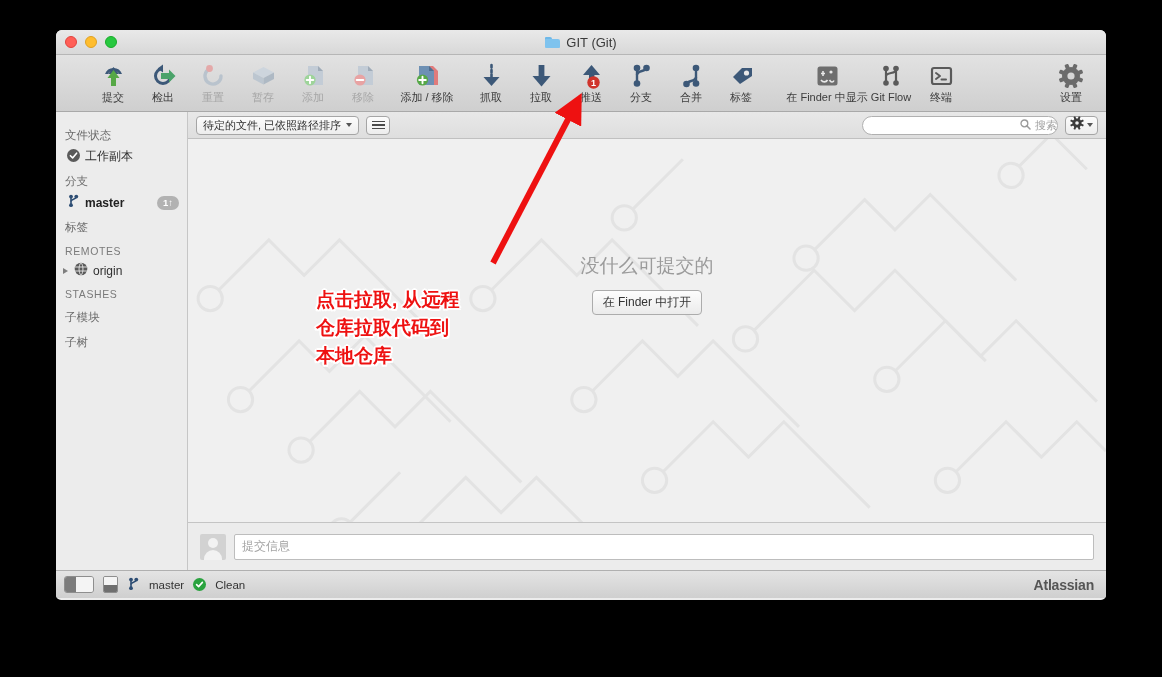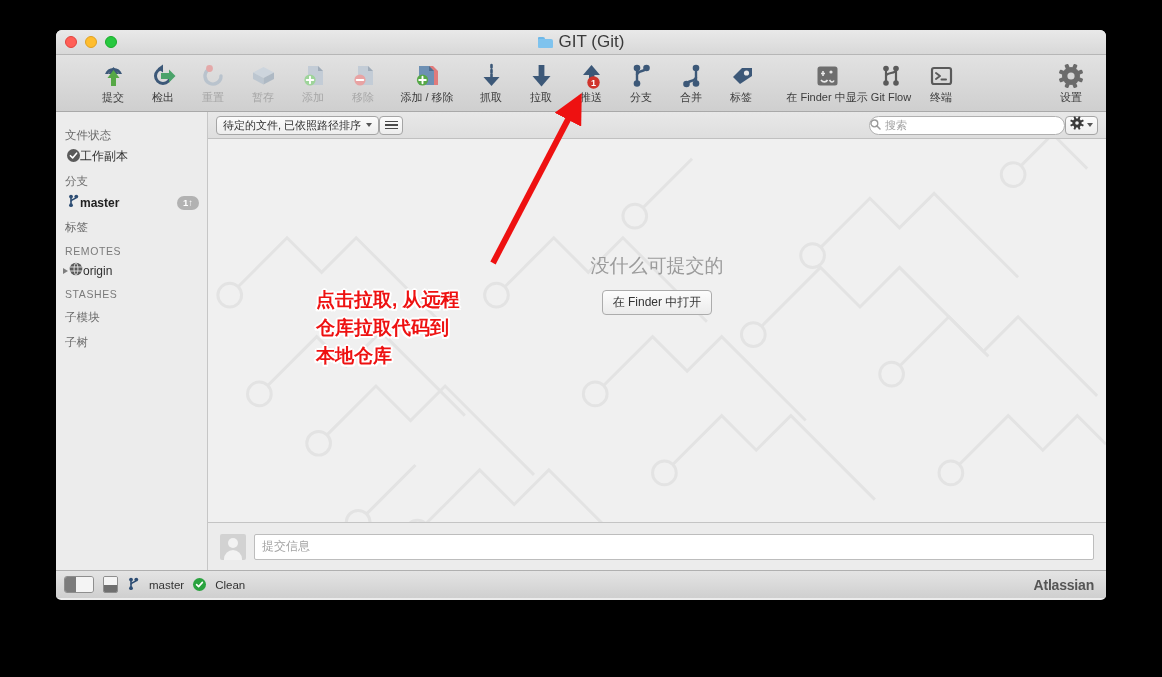--- a/index.html
+++ b/index.html
@@ -30,21 +30,21 @@
     display: flex; align-items: center;
   }
   .traffic { display: flex; gap: 8px; margin-left: 9px; }
   .light { width: 12px; height: 12px; border-radius: 50%; }
   .light.red    { background: #ff5f57; border: 0.5px solid #e0443e; }
   .light.yellow { background: #ffbd2e; border: 0.5px solid #dea123; }
   .light.green  { background: #28c840; border: 0.5px solid #1aab29; }
   .title-center {
     position: absolute; left: 0; right: 0;
     display: flex; align-items: center; justify-content: center; gap: 6px;
-    font-size: 17px; color: #3a3a3a; pointer-events: none;
+    font-size: 13px; color: #3a3a3a; pointer-events: none;
   }
   .folder-ico {
     width: 15px; height: 12px; position: relative;
   }
   .folder-ico:before {
     content: ""; position: absolute; left: 0; top: 1px;
     width: 7px; height: 3px; background: #6eb8e8;
     border-radius: 1px 2px 0 0;
   }
   .folder-ico:after {
@@ -92,34 +92,34 @@
     background: linear-gradient(#fdfdfd, #e6e6e6);
   }
   .seg:last-child { border-right: none; }
   .seg.active { background: linear-gradient(#5d5d5d, #4a4a4a); }
 
   
   .body { display: flex; height: 458px; }
 
   
   .sidebar {
-    width: 152px;
+    width: 132px;
     background: #ececec;
     border-right: 1px solid #c6c6c6;
     padding-top: 9px;
     font-size: 12px;
     flex-shrink: 0;
   }
   .sb-header {
     color: #6b6b6b; font-size: 11.5px;
     padding: 7px 0 3px 9px; letter-spacing: 0.1px;
   }
   .sb-header.caps { font-size: 10.5px; letter-spacing: 0.6px; color: #7a7a7a; }
   .sb-row {
-    display: flex; align-items: center; 
+    display: flex; align-items: center; gap: 5px;
     padding: 2px 8px 2px 20px; height: 21px;
     color: #303030; font-size: 12px; text-align: center;
   }
   .sb-row.sub { padding-left: 11px; }
   .sb-row .name { font-weight: 700; color: #222; }
   .sb-badge {
     margin-left: auto;
     background: #b2b2b2; color: #fff;
     font-size: 9.5px; font-weight: 700;
     border-radius: 9px; padding: 1px 6px;
@@ -132,21 +132,21 @@
     border-bottom: 3.5px solid transparent;
     margin-right: 1px;
   }
 
   
   .content { flex: 1; display: flex; flex-direction: column; min-width: 0; }
 
   .filterbar {
     height: 27px; background: linear-gradient(#e8e8e8,#dedede);
     border-bottom: 1px solid #c0c0c0;
-    display: flex; align-items: center; padding: 0 8px; 
+    display: flex; align-items: center; padding: 0 8px; gap: 7px;
   }
   .pulldown {
     height: 19px; display: flex; align-items: center; gap: 5px;
     background: linear-gradient(#fcfcfc,#ededed);
     border: 1px solid #a5a5a5; border-radius: 4px;
     padding: 0 6px; font-size: 11px; color: #2e2e2e;
   }
   .chev-d {
     width: 0; height: 0;
     border-left: 3.5px solid transparent;
@@ -158,21 +158,21 @@
     background: linear-gradient(#fcfcfc,#ededed);
     border: 1px solid #a5a5a5; border-radius: 4px;
     display: flex; flex-direction: column; justify-content: center;
     align-items: center; gap: 2px;
   }
   .listbtn span { display: block; width: 13px; height: 1.5px; background: #4a4a4a; }
   .fb-spacer { flex: 1; }
   .searchbox {
     width: 196px; height: 19px;
     background: #fff; border: 1px solid #b0b0b0; border-radius: 10px;
-    display: flex; align-items: center; justify-content: flex-start; gap: 4px;
+    display: flex; align-items: center; justify-content: flex-end; gap: 4px;
     font-size: 11px; color: #a0a0a0;
   }
   .gearbtn {
     height: 19px; display: flex; align-items: center; gap: 3px;
     background: linear-gradient(#fcfcfc,#ededed);
     border: 1px solid #a5a5a5; border-radius: 4px;
     padding: 0 4px;
   }
 
   

